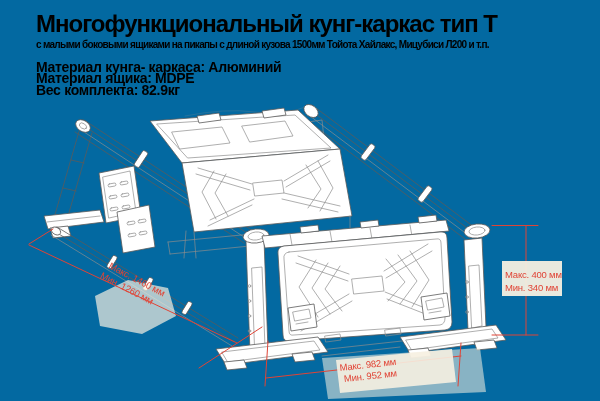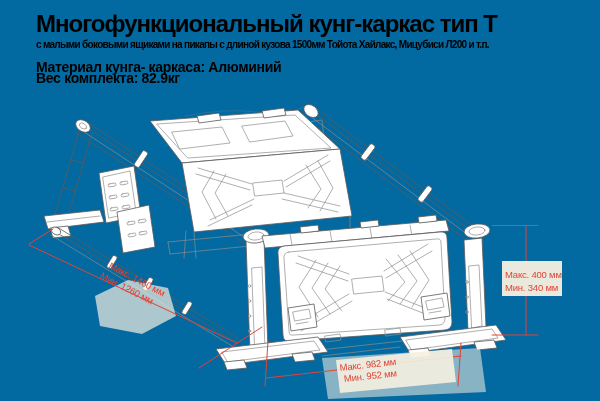--- a/index.html
+++ b/index.html
@@ -31,20 +31,21 @@
 </head>
 <body>
 
 <div class="page">
 
   <h1 class="page-title">Многофункциональный кунг-каркас тип Т</h1>
   <div class="page-subtitle">с малыми боковыми ящиками на пикапы с длиной кузова 1500мм Тойота Хайлакс, Мицубиси Л200 и т.п.</div>
 
   <div class="specs">
     <div>Материал кунга- каркаса: Алюминий</div>
+    <div>Материал ящика: MDPE</div>
     <div>Вес комплекта: 82.9кг</div>
   </div>
 
   <svg width="600" height="401" viewBox="0 0 600 401">
 
     <path class="lt" d="M185,116 Q225,108 255,112 T305,107" opacity="0.35"></path>
 
     <g>
 
       <g>

